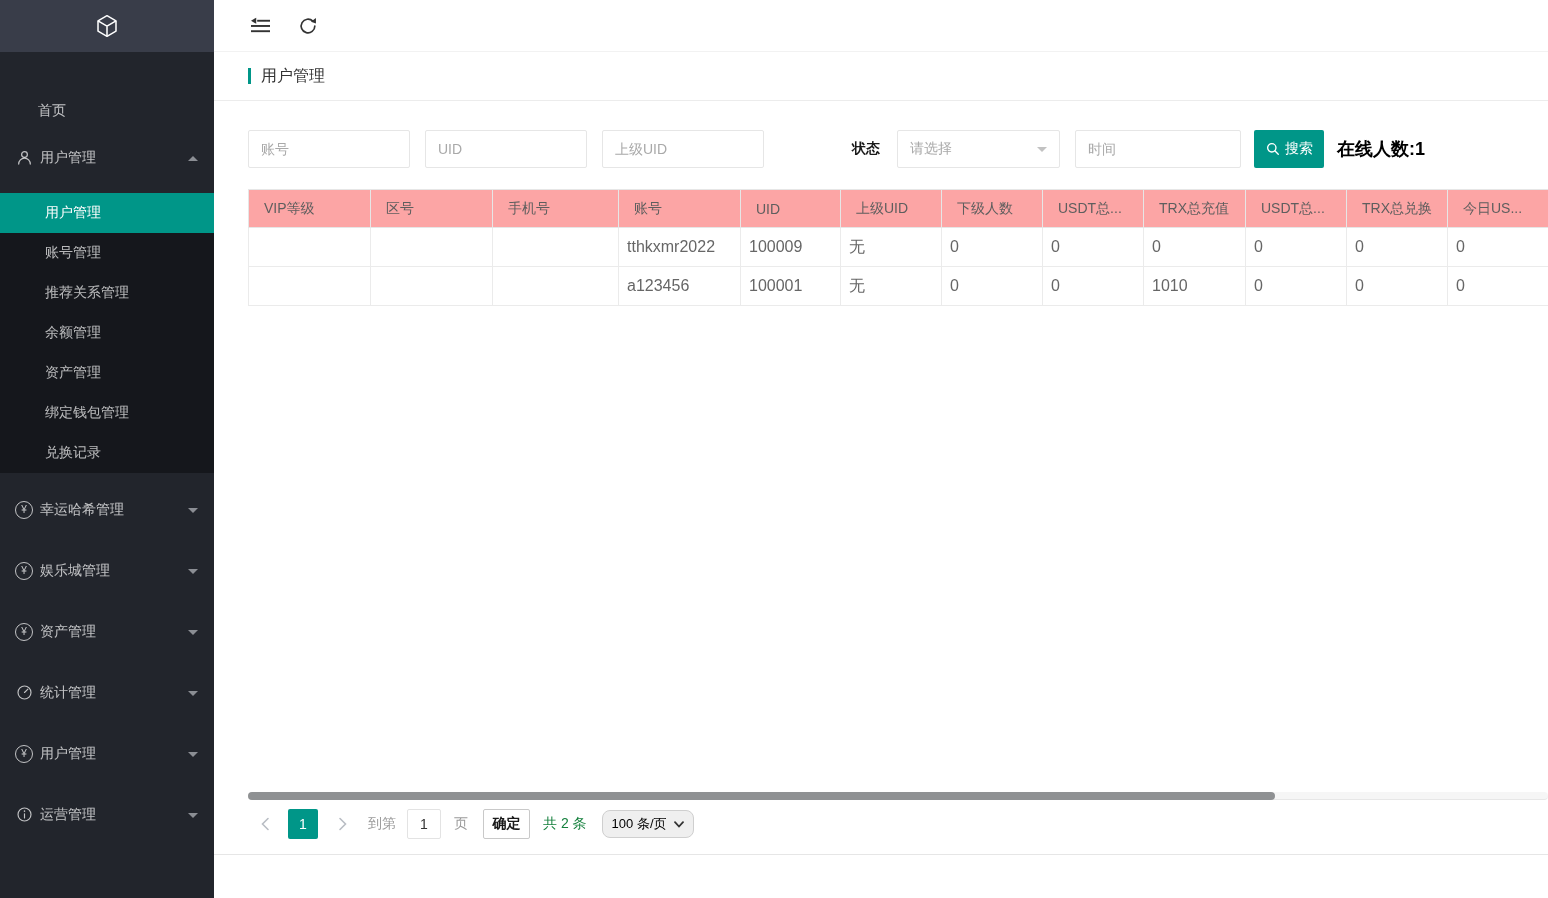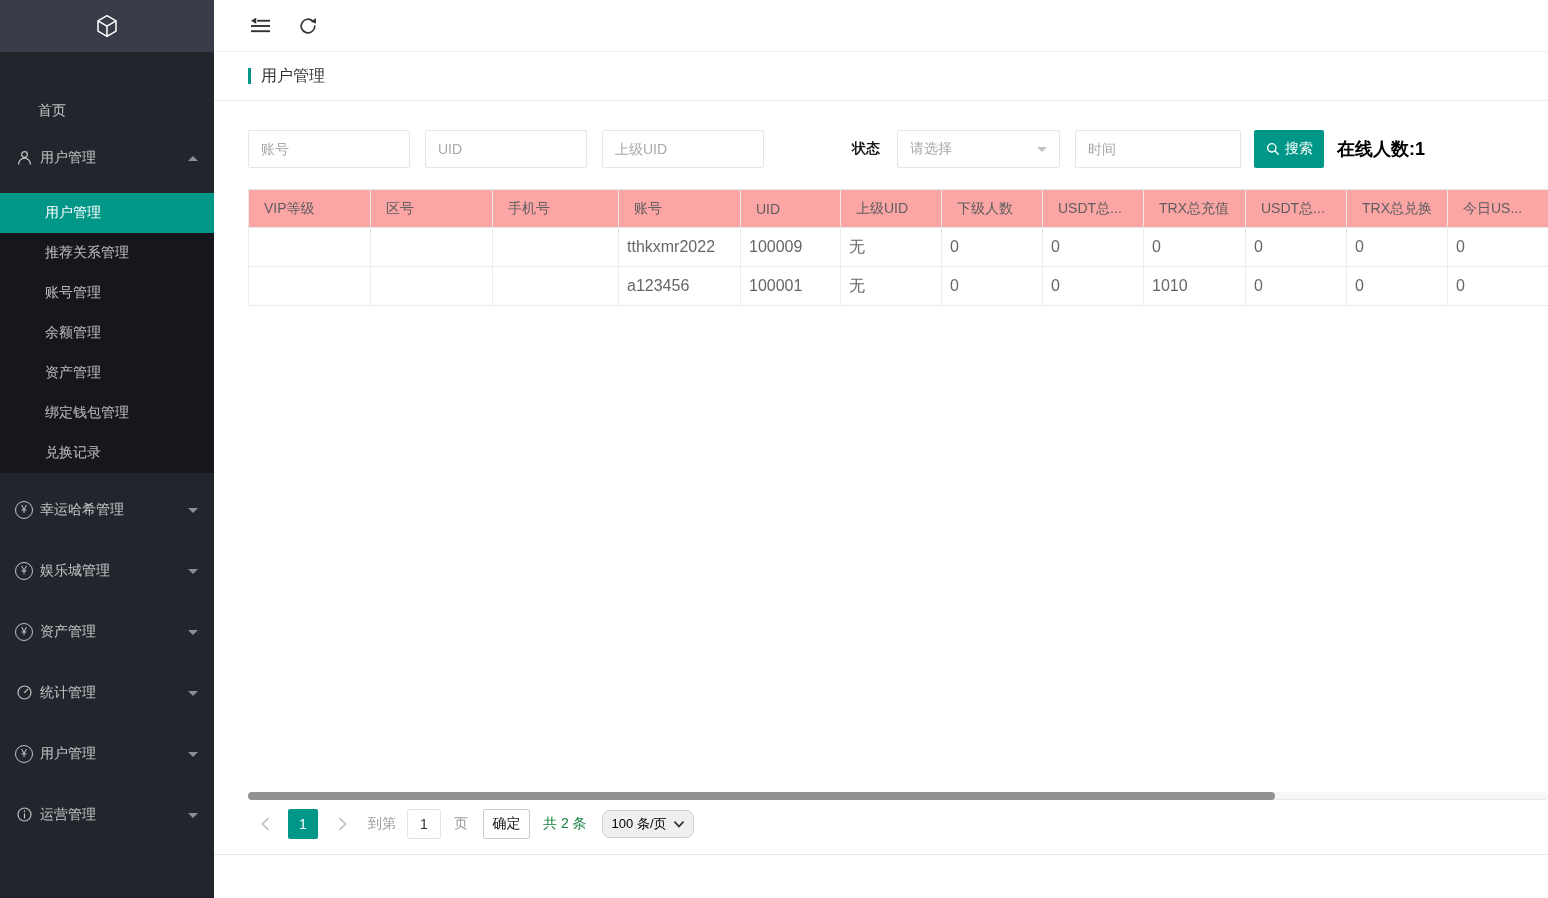--- a/index.html
+++ b/index.html
@@ -74,21 +74,21 @@
   .pg-chevron { width:14px; display:flex; align-items:center; justify-content:center;
     color:#b9bdc4; cursor:pointer; margin-left:10px; }
   .pg-cur { margin-left:16px; width:30px; height:30px; background:#009688; color:#fff;
     border-radius:2px; display:flex; align-items:center; justify-content:center; cursor:pointer; }
   .pg-next { margin-left:18px; }
   .pg-text { color:#9a9a9a; margin-left:18px; }
   .pg-input { margin-left:11px; width:34px; height:30px; border:1px solid #e3e3e3; border-radius:2px;
     text-align:center; font-size:14px; color:#333; outline:none; font-family:inherit; }
   .pg-page { margin-left:13px; }
   .pg-confirm { margin-left:15px; width:47px; height:30px; background:#fff; border:1px solid #c9c9c9;
-    border-radius:2px; font-size:14px; font-weight:400; color:#1a1a1a; cursor:pointer; font-family:inherit; }
+    border-radius:2px; font-size:14px; font-weight:700; color:#1a1a1a; cursor:pointer; font-family:inherit; }
   .pg-total { margin-left:13px; color:#15803d; }
   .pg-sizer { margin-left:15px; height:28px; background:#efefef; border:1px solid #cfcfcf;
     border-radius:8px; display:flex; align-items:center; padding:0 9px; font-size:13px; color:#000;
     cursor:pointer; gap:7px; }
 
   .bottom-line { margin-left:-34px; width:1334px; margin-top:15px; border-top:1px solid #e6e6e6; }
 
   svg { display:block; }
 </style>
 </head>
@@ -117,24 +117,24 @@
     </span>
     <span>用户管理</span>
     <span class="caret caret-up"></span>
   </div>
 
   <div class="submenu">
     <div class="submenu-item active">
       <span>用户管理</span>
     </div>
     <div class="submenu-item">
+      <span>账号管理</span>
+    </div>
+    <div class="submenu-item">
       <span>推荐关系管理</span>
-    </div>
-    <div class="submenu-item">
-      <span>账号管理</span>
     </div>
     <div class="submenu-item">
       <span>余额管理</span>
     </div>
     <div class="submenu-item">
       <span>资产管理</span>
     </div>
     <div class="submenu-item">
       <span>绑定钱包管理</span>
     </div>

